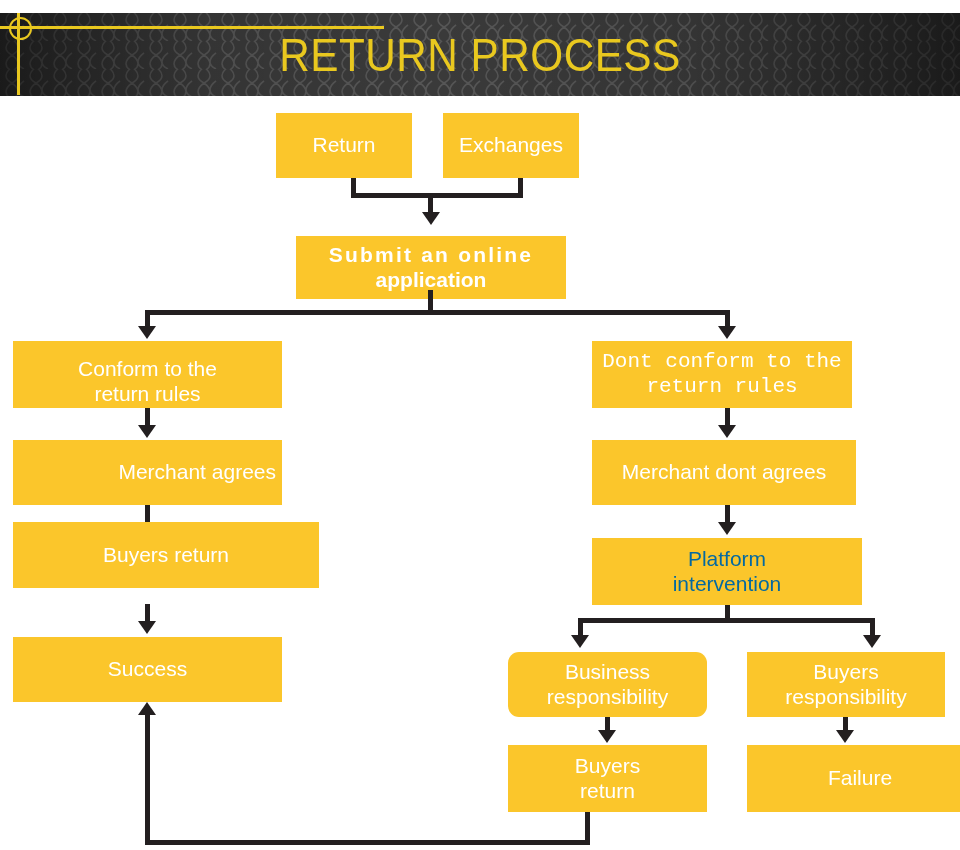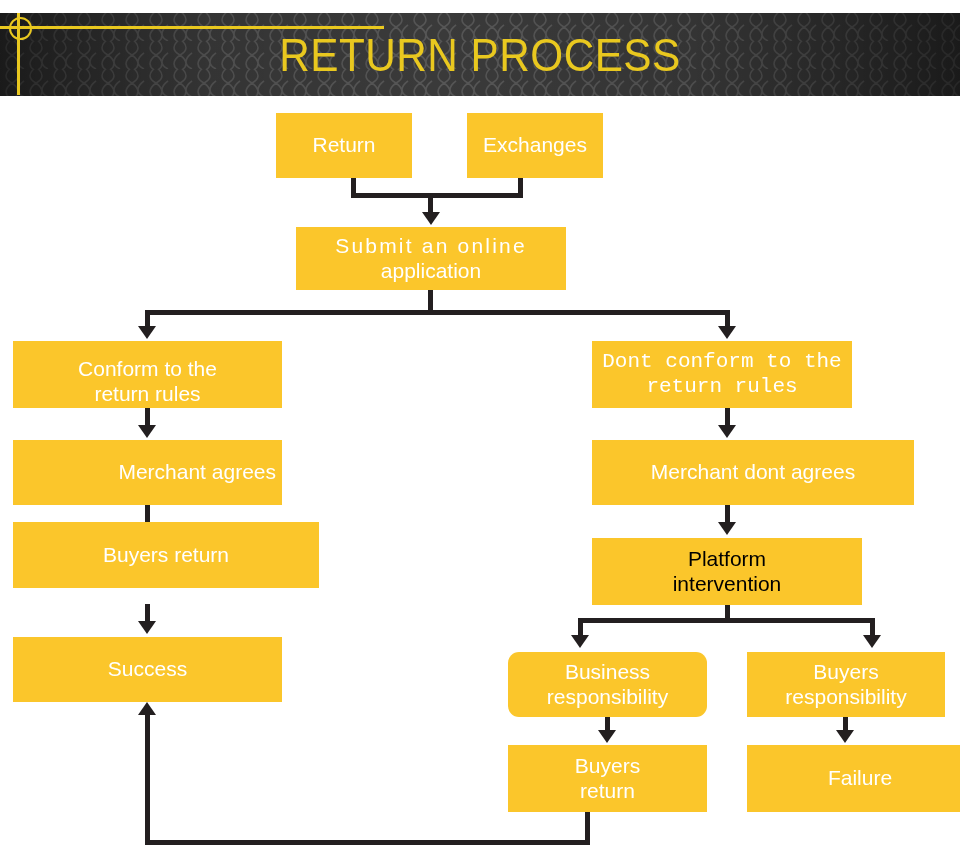--- a/index.html
+++ b/index.html
@@ -59,21 +59,21 @@
     background:#fbc62b;
     color:#ffffff;
     display:flex;align-items:center;justify-content:center;
     text-align:center;
     font-size:21px;
     line-height:1.16;
     font-family:"Liberation Sans",sans-serif;
     box-sizing:border-box;
     padding:2px 6px;
   }
-  .box.dark-text{color:#000000;}
+  .box.dark-text{color:#0369a1;}
   .box .l2{display:block;}
   .spaced{letter-spacing:2.2px;}
 
   
   .ln{position:absolute;background:#231f20;}
   .vl{width:5px;}
   .hl{height:5px;}
   .arrow-down{
     position:absolute;width:0;height:0;
     border-left:9px solid transparent;
@@ -108,31 +108,31 @@
     <div class="header-vignette"></div>
     <div class="title">RETURN PROCESS</div>
   </div>
   <div class="deco-h"></div>
   <div class="deco-v"></div>
   <div class="deco-circle"></div>
 
   <div class="box" style="left:276px;top:113px;width:136px;height:65px;">
     <span>Return</span>
   </div>
-  <div class="box" style="left:467px;top:113px;width:136px;height:65px;">
+  <div class="box" style="left:443px;top:113px;width:136px;height:65px;">
     <span>Exchanges</span>
   </div>
 
   <div class="ln vl" style="left:351px;top:178px;height:20px;"></div>
   <div class="ln vl" style="left:518px;top:178px;height:20px;"></div>
   <div class="ln hl" style="left:351px;top:193px;width:172px;"></div>
   <div class="ln vl" style="left:428px;top:193px;height:21px;"></div>
   <div class="arrow-down" style="left:422px;top:212px;"></div>
 
-  <div class="box" style="left:296px;top:227px;width:270px;height:63px;">
+  <div class="box" style="left:296px;top:236px;width:270px;height:63px;font-weight:bold;">
     <span>
       <span class="spaced">Submit an online</span>
       <span class="l2">application</span>
     </span>
   </div>
 
   <div class="ln vl" style="left:428px;top:290px;height:25px;"></div>
   <div class="ln hl" style="left:145px;top:310px;width:585px;"></div>
   <div class="ln vl" style="left:145px;top:310px;height:18px;"></div>
   <div class="arrow-down" style="left:138px;top:326px;"></div>
@@ -166,21 +166,21 @@
 
   <div class="box" style="left:592px;top:341px;width:260px;height:67px;font-family:Liberation Mono, monospace;">
     <span>
       <span>Dont conform to the</span>
       <span class="l2">return rules</span>
     </span>
   </div>
   <div class="ln vl" style="left:725px;top:408px;height:20px;"></div>
   <div class="arrow-down" style="left:718px;top:425px;"></div>
 
-  <div class="box" style="left:592px;top:440px;width:322px;height:65px;">
+  <div class="box" style="left:592px;top:440px;width:264px;height:65px;">
     <span>Merchant dont agrees</span>
   </div>
   <div class="ln vl" style="left:725px;top:505px;height:19px;"></div>
   <div class="arrow-down" style="left:718px;top:522px;"></div>
 
   <div class="box dark-text" style="left:592px;top:538px;width:270px;height:67px;">
     <span>
       <span>Platform</span>
       <span class="l2">intervention</span>
     </span>

